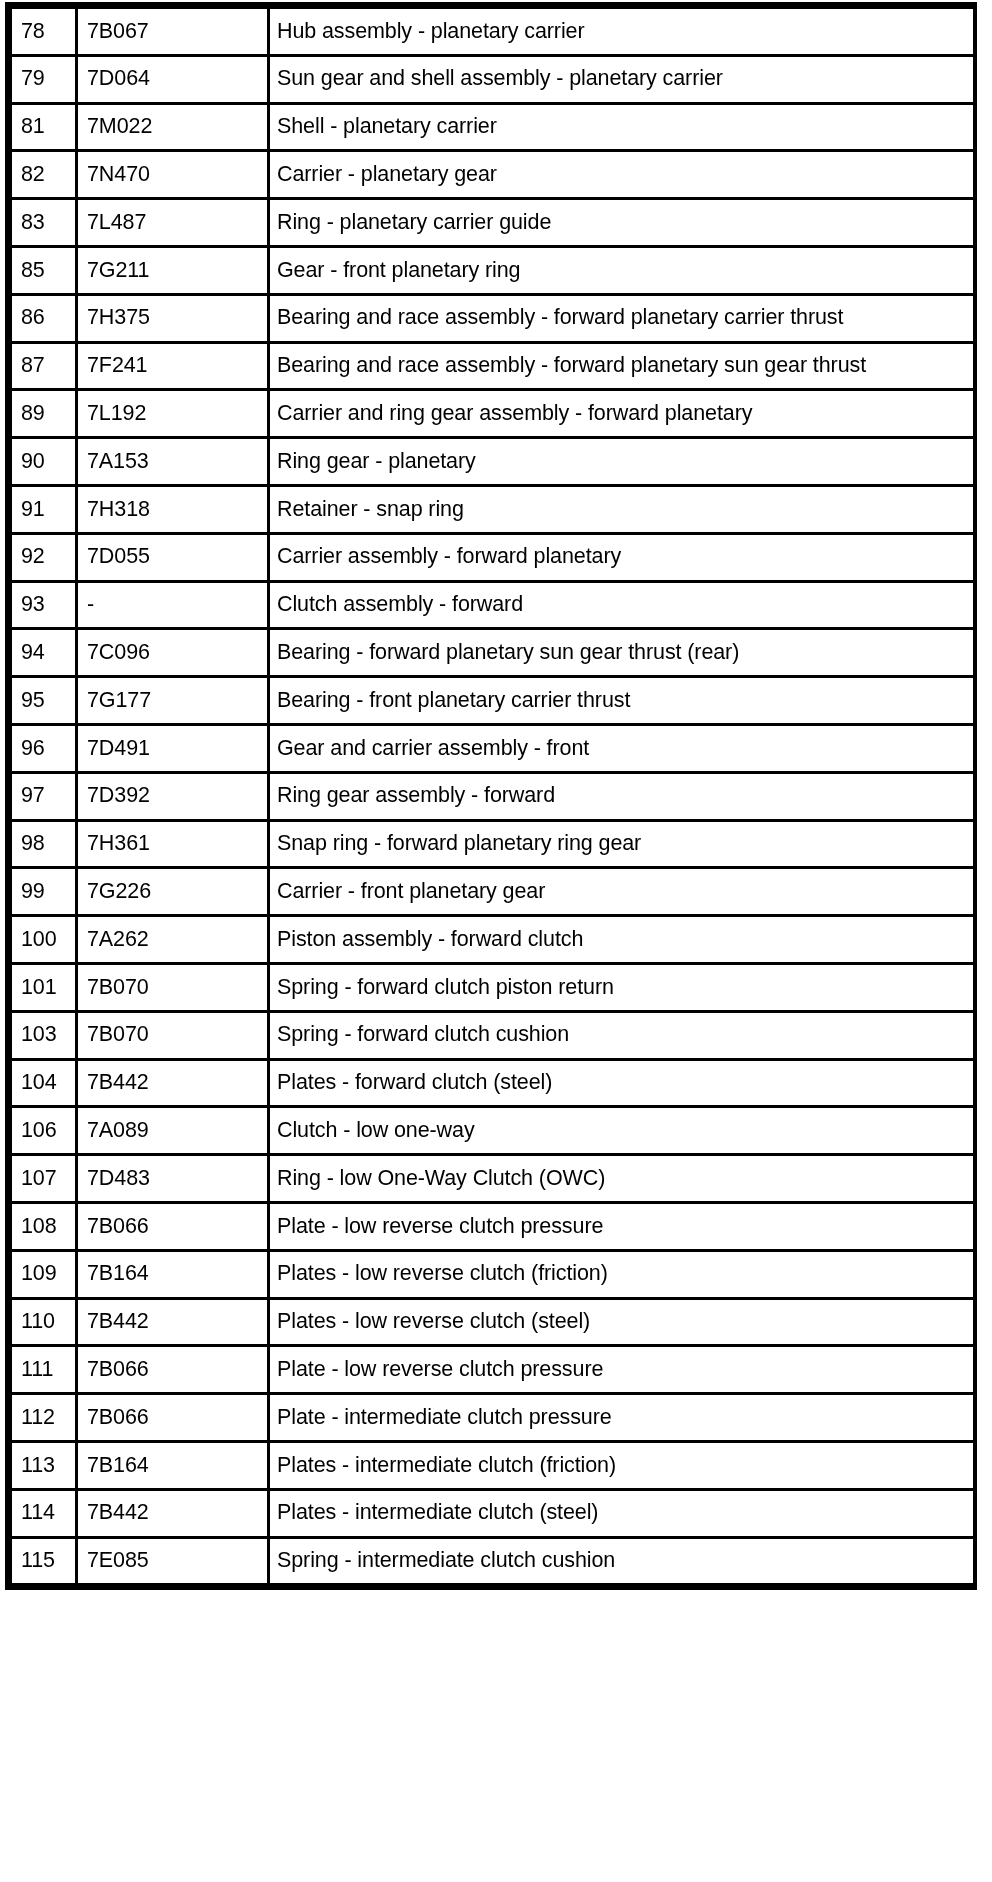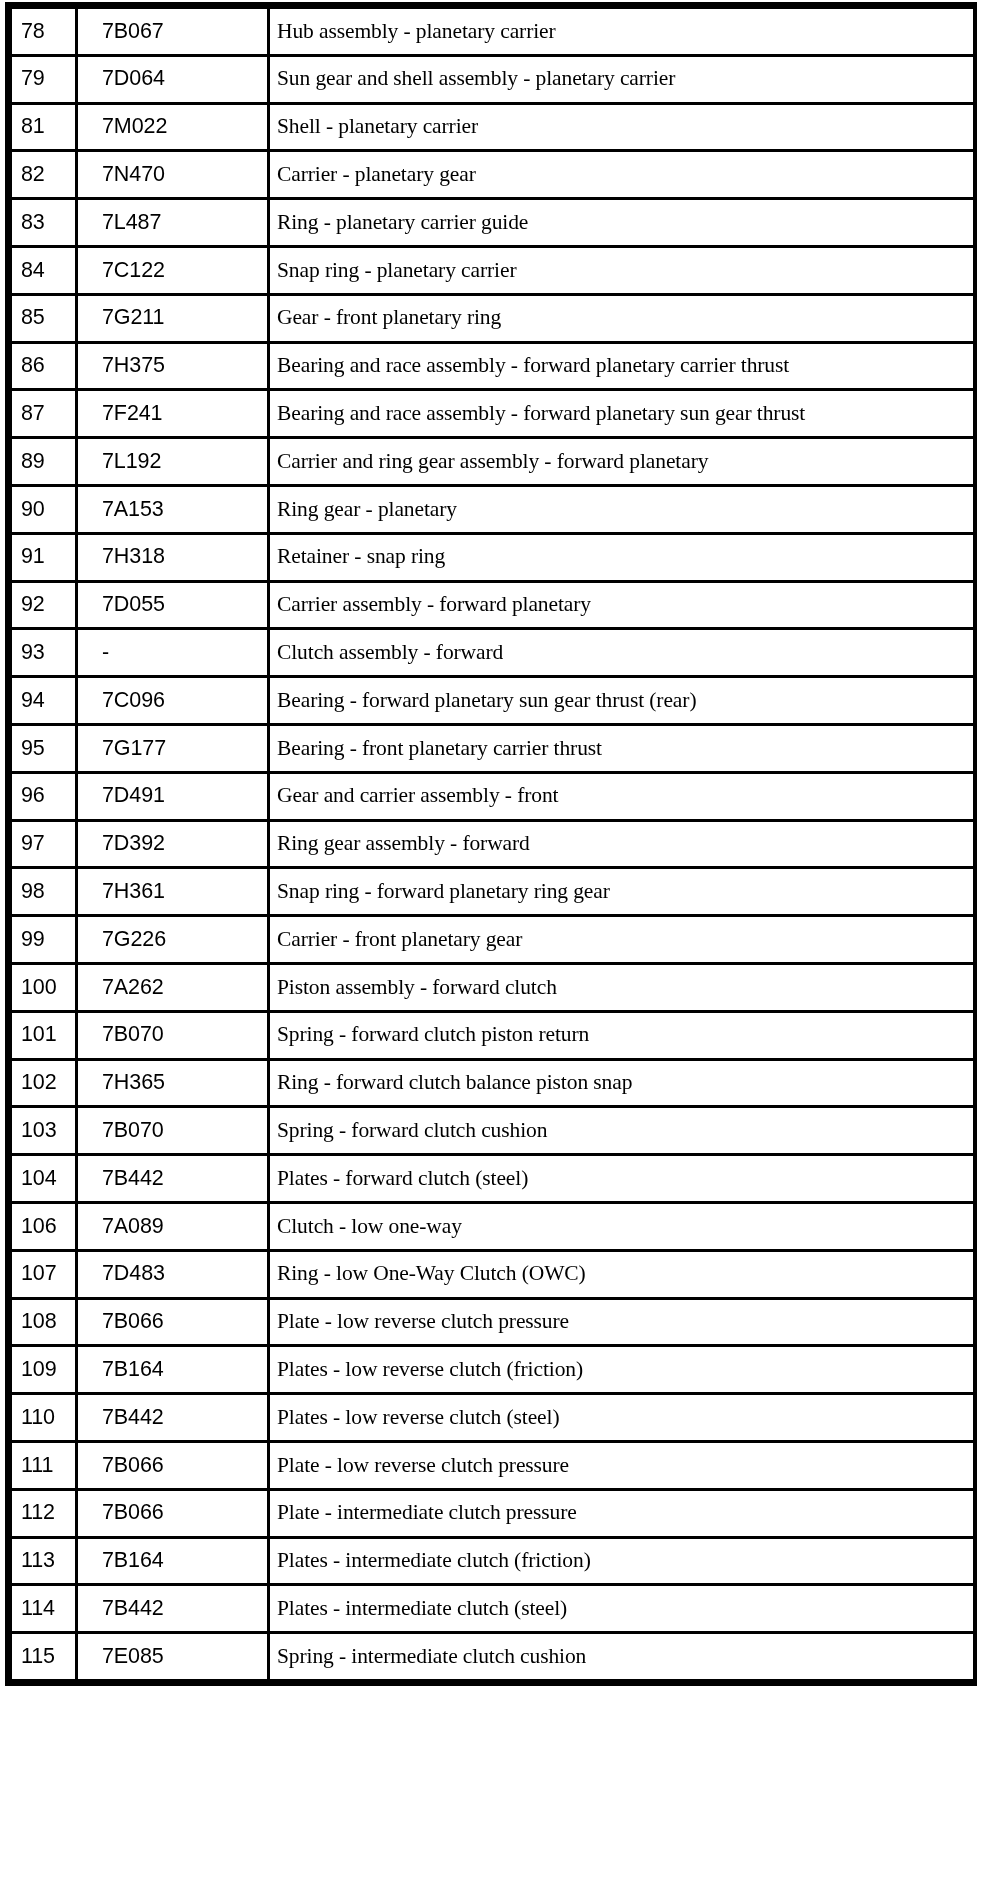--- a/index.html
+++ b/index.html
@@ -36,22 +36,22 @@
     letter-spacing: -0.1px;
     white-space: nowrap;
     overflow: hidden;
     padding: 0;
     color: #000000;
     background: #ffffff;
   }
   table.parts col.c-item { width: 68px; }
   table.parts col.c-part { width: 192px; }
   table.parts td.col-item { padding-left: 9px; }
-  table.parts td.col-part { padding-left: 24px; }
-  table.parts td.col-desc { padding-left: 7px; font-family: Liberation Serif, serif; }
+  table.parts td.col-part { padding-left: 9px; }
+  table.parts td.col-desc { padding-left: 7px; }
 </style>
 </head>
 <body>
 
 <div class="table-wrap">
   <table class="parts">
     <colgroup>
       <col class="c-item">
       <col class="c-part">
       <col class="c-desc">
@@ -76,25 +76,20 @@
           <td class="col-item">82</td>
           <td class="col-part">7N470</td>
           <td class="col-desc">Carrier - planetary gear</td>
         </tr>
         <tr>
           <td class="col-item">83</td>
           <td class="col-part">7L487</td>
           <td class="col-desc">Ring - planetary carrier guide</td>
         </tr>
         <tr>
-          <td class="col-item">84</td>
-          <td class="col-part">7C122</td>
-          <td class="col-desc">Snap ring - planetary carrier</td>
-        </tr>
-        <tr>
           <td class="col-item">85</td>
           <td class="col-part">7G211</td>
           <td class="col-desc">Gear - front planetary ring</td>
         </tr>
         <tr>
           <td class="col-item">86</td>
           <td class="col-part">7H375</td>
           <td class="col-desc">Bearing and race assembly - forward planetary carrier thrust</td>
         </tr>
         <tr>
@@ -159,25 +154,20 @@
         </tr>
         <tr>
           <td class="col-item">100</td>
           <td class="col-part">7A262</td>
           <td class="col-desc">Piston assembly - forward clutch</td>
         </tr>
         <tr>
           <td class="col-item">101</td>
           <td class="col-part">7B070</td>
           <td class="col-desc">Spring - forward clutch piston return</td>
-        </tr>
-        <tr>
-          <td class="col-item">102</td>
-          <td class="col-part">7H365</td>
-          <td class="col-desc">Ring - forward clutch balance piston snap</td>
         </tr>
         <tr>
           <td class="col-item">103</td>
           <td class="col-part">7B070</td>
           <td class="col-desc">Spring - forward clutch cushion</td>
         </tr>
         <tr>
           <td class="col-item">104</td>
           <td class="col-part">7B442</td>
           <td class="col-desc">Plates - forward clutch (steel)</td>

